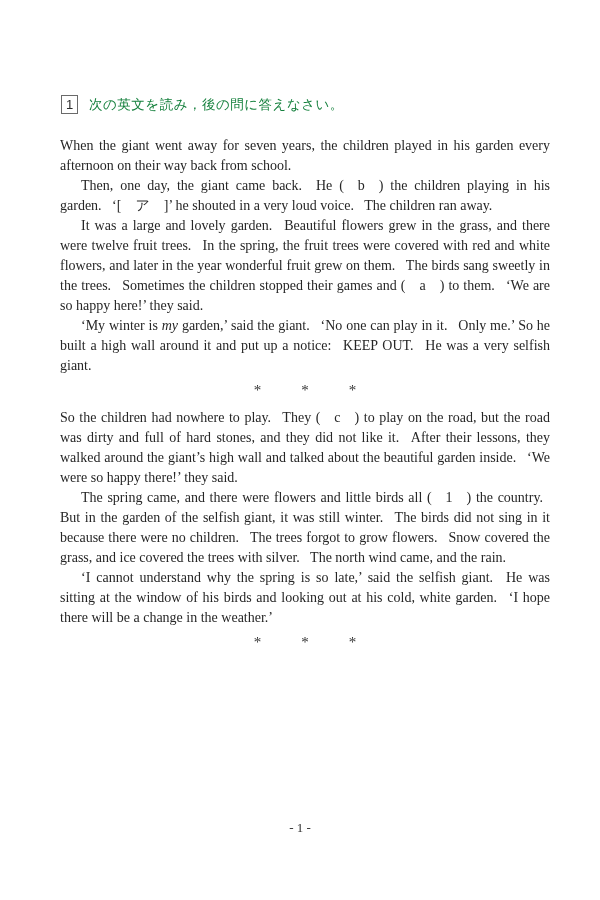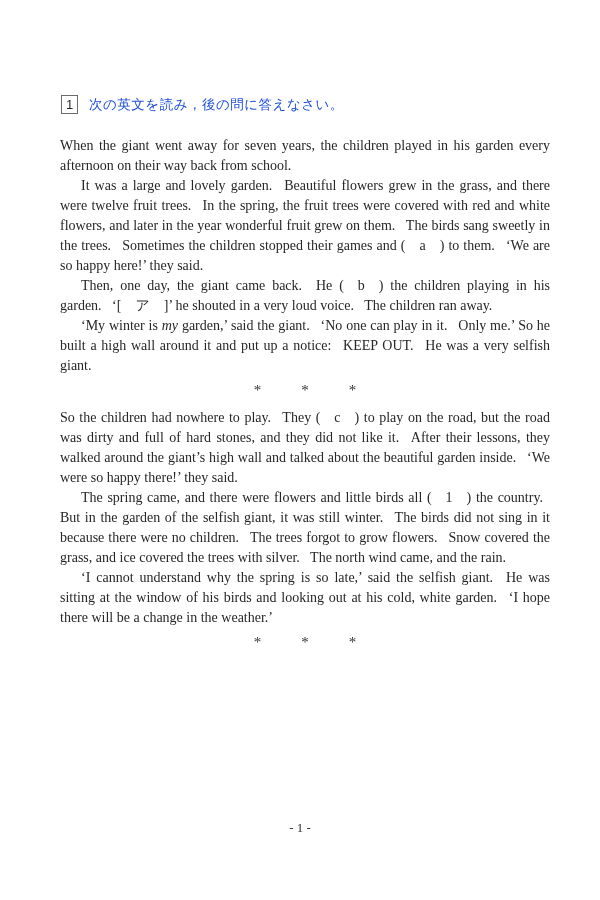--- a/index.html
+++ b/index.html
@@ -31,21 +31,21 @@
     width: 17px;
     height: 19px;
     border: 1px solid #6a6a6a;
     font-family: "Liberation Sans", sans-serif;
     font-size: 13px;
     color: #2a2a2a;
     box-sizing: border-box;
   }
   .instruction {
     font-size: 13.5px;
-    color: #1d4ed8;
+    color: #15803d;
     letter-spacing: 0.5px;
   }
   .passage {
     position: absolute;
     top: 136px;
     left: 60px;
     width: 490px;
     font-size: 14px;
     line-height: 20px;
     text-align: justify;
@@ -84,22 +84,22 @@
 
 <div class="page">
 
   <div class="qheader">
     <span class="qnum-box">1</span>
     <span class="instruction">次の英文を読み，後の問に答えなさい。</span>
   </div>
 
   <div class="passage">
     <p>When the giant went away for seven years, the children played in his garden every afternoon on their way back from school.</p>
+    <p class="indent">Then, one day, the giant came back.  He ( b ) the children playing in his garden.  ‘[ ア ]’ he shouted in a very loud voice.  The children ran away.</p>
     <p class="indent">It was a large and lovely garden.  Beautiful flowers grew in the grass, and there were twelve fruit trees.  In the spring, the fruit trees were covered with red and white flowers, and later in the year wonderful fruit grew on them.  The birds sang sweetly in the trees.  Sometimes the children stopped their games and ( a ) to them.  ‘We are so happy here!’ they said.</p>
-    <p class="indent">Then, one day, the giant came back.  He ( b ) the children playing in his garden.  ‘[ ア ]’ he shouted in a very loud voice.  The children ran away.</p>
     <p class="indent"><span>‘My winter is </span><i>my</i><span> garden,’ said the giant.  ‘No one can play in it.  Only me.’ So he built a high wall around it and put up a notice:  KEEP OUT.  He was a very selfish giant.</span></p>
 
     <div class="separator">
       <span>*</span>
       <span>*</span>
       <span>*</span>
     </div>
 
     <p>So the children had nowhere to play.  They ( c ) to play on the road, but the road was dirty and full of hard stones, and they did not like it.  After their lessons, they walked around the giant’s high wall and talked about the beautiful garden inside.  ‘We were so happy there!’ they said.</p>
     <p class="indent">The spring came, and there were flowers and little birds all ( 1 ) the country.  But in the garden of the selfish giant, it was still winter.  The birds did not sing in it because there were no children.  The trees forgot to grow flowers.  Snow covered the grass, and ice covered the trees with silver.  The north wind came, and the rain.</p>

